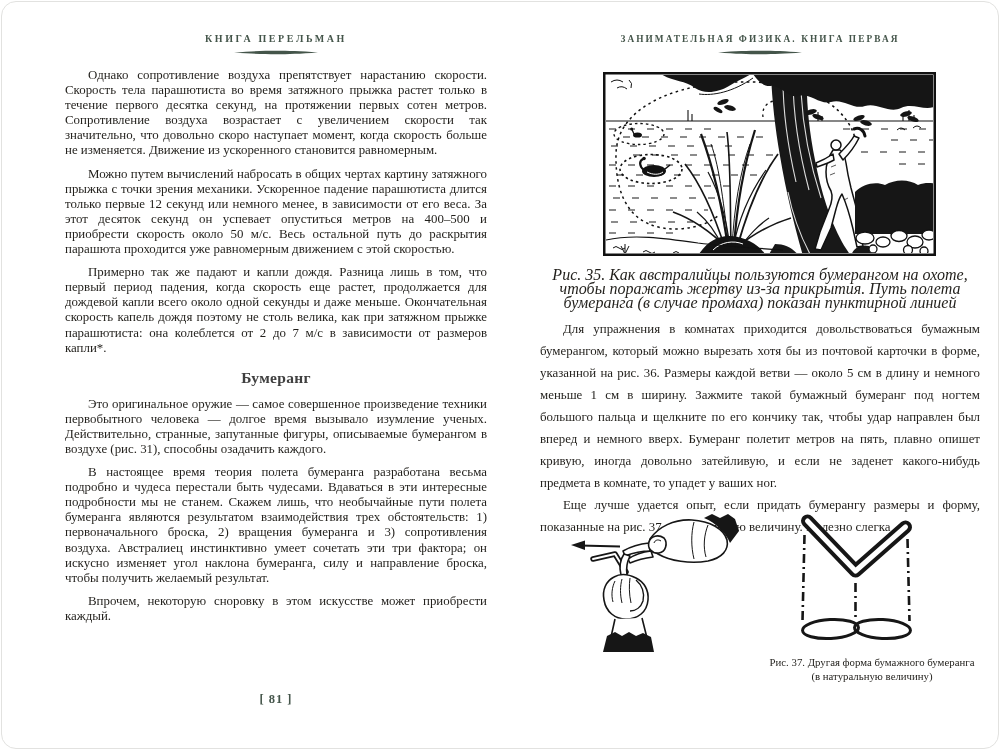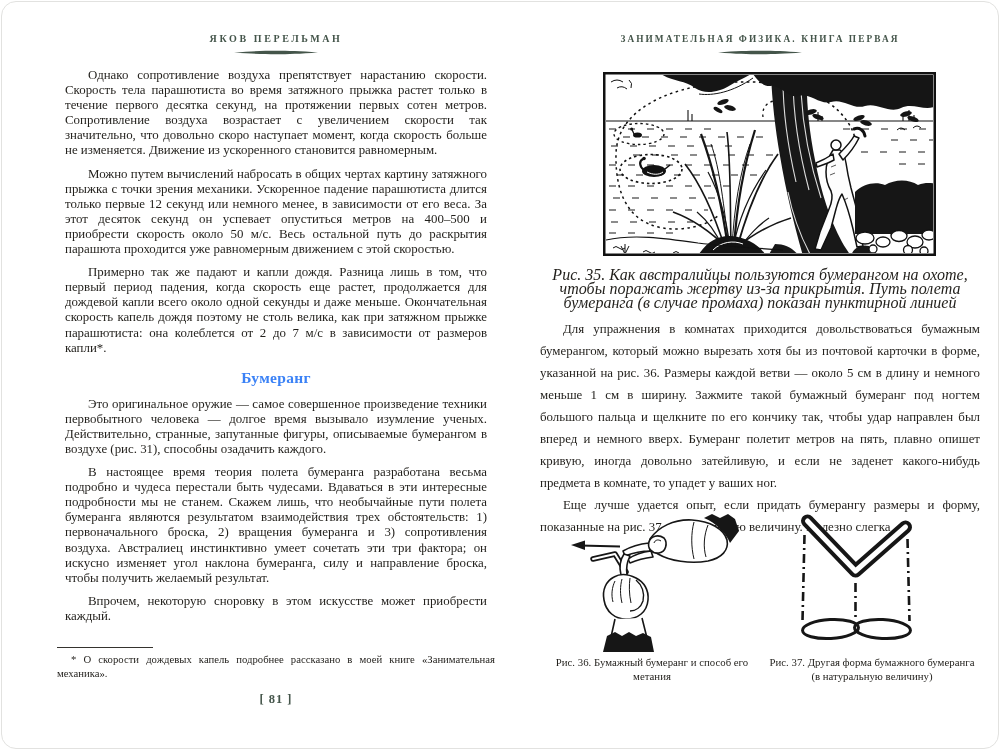--- a/index.html
+++ b/index.html
@@ -19,21 +19,21 @@
     font-size:10px;letter-spacing:2.6px;line-height:12px;white-space:nowrap;
   }
   .page-right .running-head{font-size:9.3px;letter-spacing:2.1px;}
   .swell-rule{display:block;margin:5px auto 0;}
   .body-text{
     margin-top:13px;font-size:12.9px;line-height:15.1px;text-align:justify;
   }
   .body-text p{margin:8px;text-indent:23px;}
   h2.section-heading{
     text-align:center;font-size:15.5px;line-height:18px;font-weight:bold;
-    margin:13px 0 10px;color:#3b82f6;letter-spacing:.3px;
+    margin:13px 0 10px;color:#404040;letter-spacing:.3px;
   }
   .footnote{position:absolute;left:0;top:619px;width:438px;font-size:10.7px;line-height:13.8px;}
   .footnote-rule{width:96px;border-top:1px solid #35332e;margin-bottom:5px;}
   .footnote p{margin:0;text-indent:14px;text-align:justify;}
   .page-number{
     position:absolute;left:0;top:664px;width:100%;text-align:center;
     font-size:12.5px;font-weight:bold;color:#44554a;letter-spacing:1px;
   }
   .fig35{position:absolute;left:63px;top:44px;}
   .fig35-caption{
@@ -49,36 +49,32 @@
   .fig37{position:absolute;left:243px;top:465px;}
   .fig36-caption{position:absolute;left:6px;top:627px;width:212px;text-align:center;font-size:10.8px;line-height:14.2px;}
   .fig37-caption{position:absolute;left:226px;top:627px;width:212px;text-align:center;font-size:10.8px;line-height:14.2px;}
 </style>
 </head>
 <body>
 
 <div class="photo-corner-frame"></div>
 
 <div class="page page-left">
-  <div class="running-head">ЯКОВ ПЕРЕЛЬМАН</div>
+  <div class="running-head">КНИГА ПЕРЕЛЬМАН</div>
   <svg class="swell-rule" width="84" height="5" viewBox="0 0 84 5">
     <path d="M0,2.5 C 18,1.1 30,0.8 42,0.8 C 54,0.8 66,1.1 84,2.5 C 66,3.9 54,4.2 42,4.2 C 30,4.2 18,3.9 0,2.5 Z" fill="#44554a"></path>
   </svg>
   <div class="body-text">
     <p>Однако сопротивление воздуха препятствует нарастанию скорости. Скорость тела парашютиста во время затяжного прыжка растет только в течение первого десятка секунд, на протяжении первых сотен метров. Сопротивление воздуха возрастает с увеличением скорости так значительно, что довольно скоро наступает момент, когда скорость больше не изменяется. Движение из ускоренного становится равномерным.</p>
     <p>Можно путем вычислений набросать в общих чертах картину затяжного прыжка с точки зрения механики. Ускоренное падение парашютиста длится только первые 12 секунд или немного менее, в зависимости от его веса. За этот десяток секунд он успевает опуститься метров на 400–500 и приобрести скорость около 50 м/с. Весь остальной путь до раскрытия парашюта проходится уже равномерным движением с этой скоростью.</p>
     <p>Примерно так же падают и капли дождя. Разница лишь в том, что первый период падения, когда скорость еще растет, продолжается для дождевой капли всего около одной секунды и даже меньше. Окончательная скорость капель дождя поэтому не столь велика, как при затяжном прыжке парашютиста: она колеблется от 2 до 7 м/с в зависимости от размеров капли*.</p>
     <h2 class="section-heading">Бумеранг</h2>
     <p>Это оригинальное оружие — самое совершенное произведение техники первобытного человека — долгое время вызывало изумление ученых. Действительно, странные, запутанные фигуры, описываемые бумерангом в воздухе (рис. 31), способны озадачить каждого.</p>
     <p>В настоящее время теория полета бумеранга разработана весьма подробно и чудеса перестали быть чудесами. Вдаваться в эти интересные подробности мы не станем. Скажем лишь, что необычайные пути полета бумеранга являются результатом взаимодействия трех обстоятельств: 1) первоначального броска, 2) вращения бумеранга и 3) сопротивления воздуха. Австралиец инстинктивно умеет сочетать эти три фактора; он искусно изменяет угол наклона бумеранга, силу и направление броска, чтобы получить желаемый результат.</p>
     <p>Впрочем, некоторую сноровку в этом искусстве может приобрести каждый.</p>
-  </div>
-  <div class="footnote">
-    <div class="footnote-rule"></div>
-    <p>* О скорости дождевых капель подробнее рассказано в моей книге «Занимательная механика».</p>
   </div>
   <div class="page-number">[ 81 ]</div>
 </div>
 
 <div class="page page-right">
   <div class="running-head">ЗАНИМАТЕЛЬНАЯ ФИЗИКА. КНИГА ПЕРВАЯ</div>
   <svg class="swell-rule" width="84" height="5" viewBox="0 0 84 5">
     <path d="M0,2.5 C 18,1.1 30,0.8 42,0.8 C 54,0.8 66,1.1 84,2.5 C 66,3.9 54,4.2 42,4.2 C 30,4.2 18,3.9 0,2.5 Z" fill="#44554a"></path>
   </svg>
 
@@ -274,16 +270,15 @@
       <line x1="14" y1="42" x2="12" y2="128"></line>
       <line x1="65" y1="90" x2="65" y2="128"></line>
       <line x1="117" y1="46" x2="119" y2="128"></line>
     </g>
     <g fill="none" stroke="#161616" stroke-width="3">
       <ellipse cx="40" cy="136" rx="28" ry="9.5" transform="rotate(-3 40 136)"></ellipse>
       <ellipse cx="92" cy="136" rx="28" ry="9.5" transform="rotate(3 92 136)"></ellipse>
     </g>
   </svg>
 
-  <div class="fig36-caption">Рис. 36.  Бумажный бумеранг и способ его метания</div>
   <div class="fig37-caption">Рис. 37.  Другая форма бумажного бумеранга (в натуральную величину)</div>
 
 </div>
 
 </body></html>

